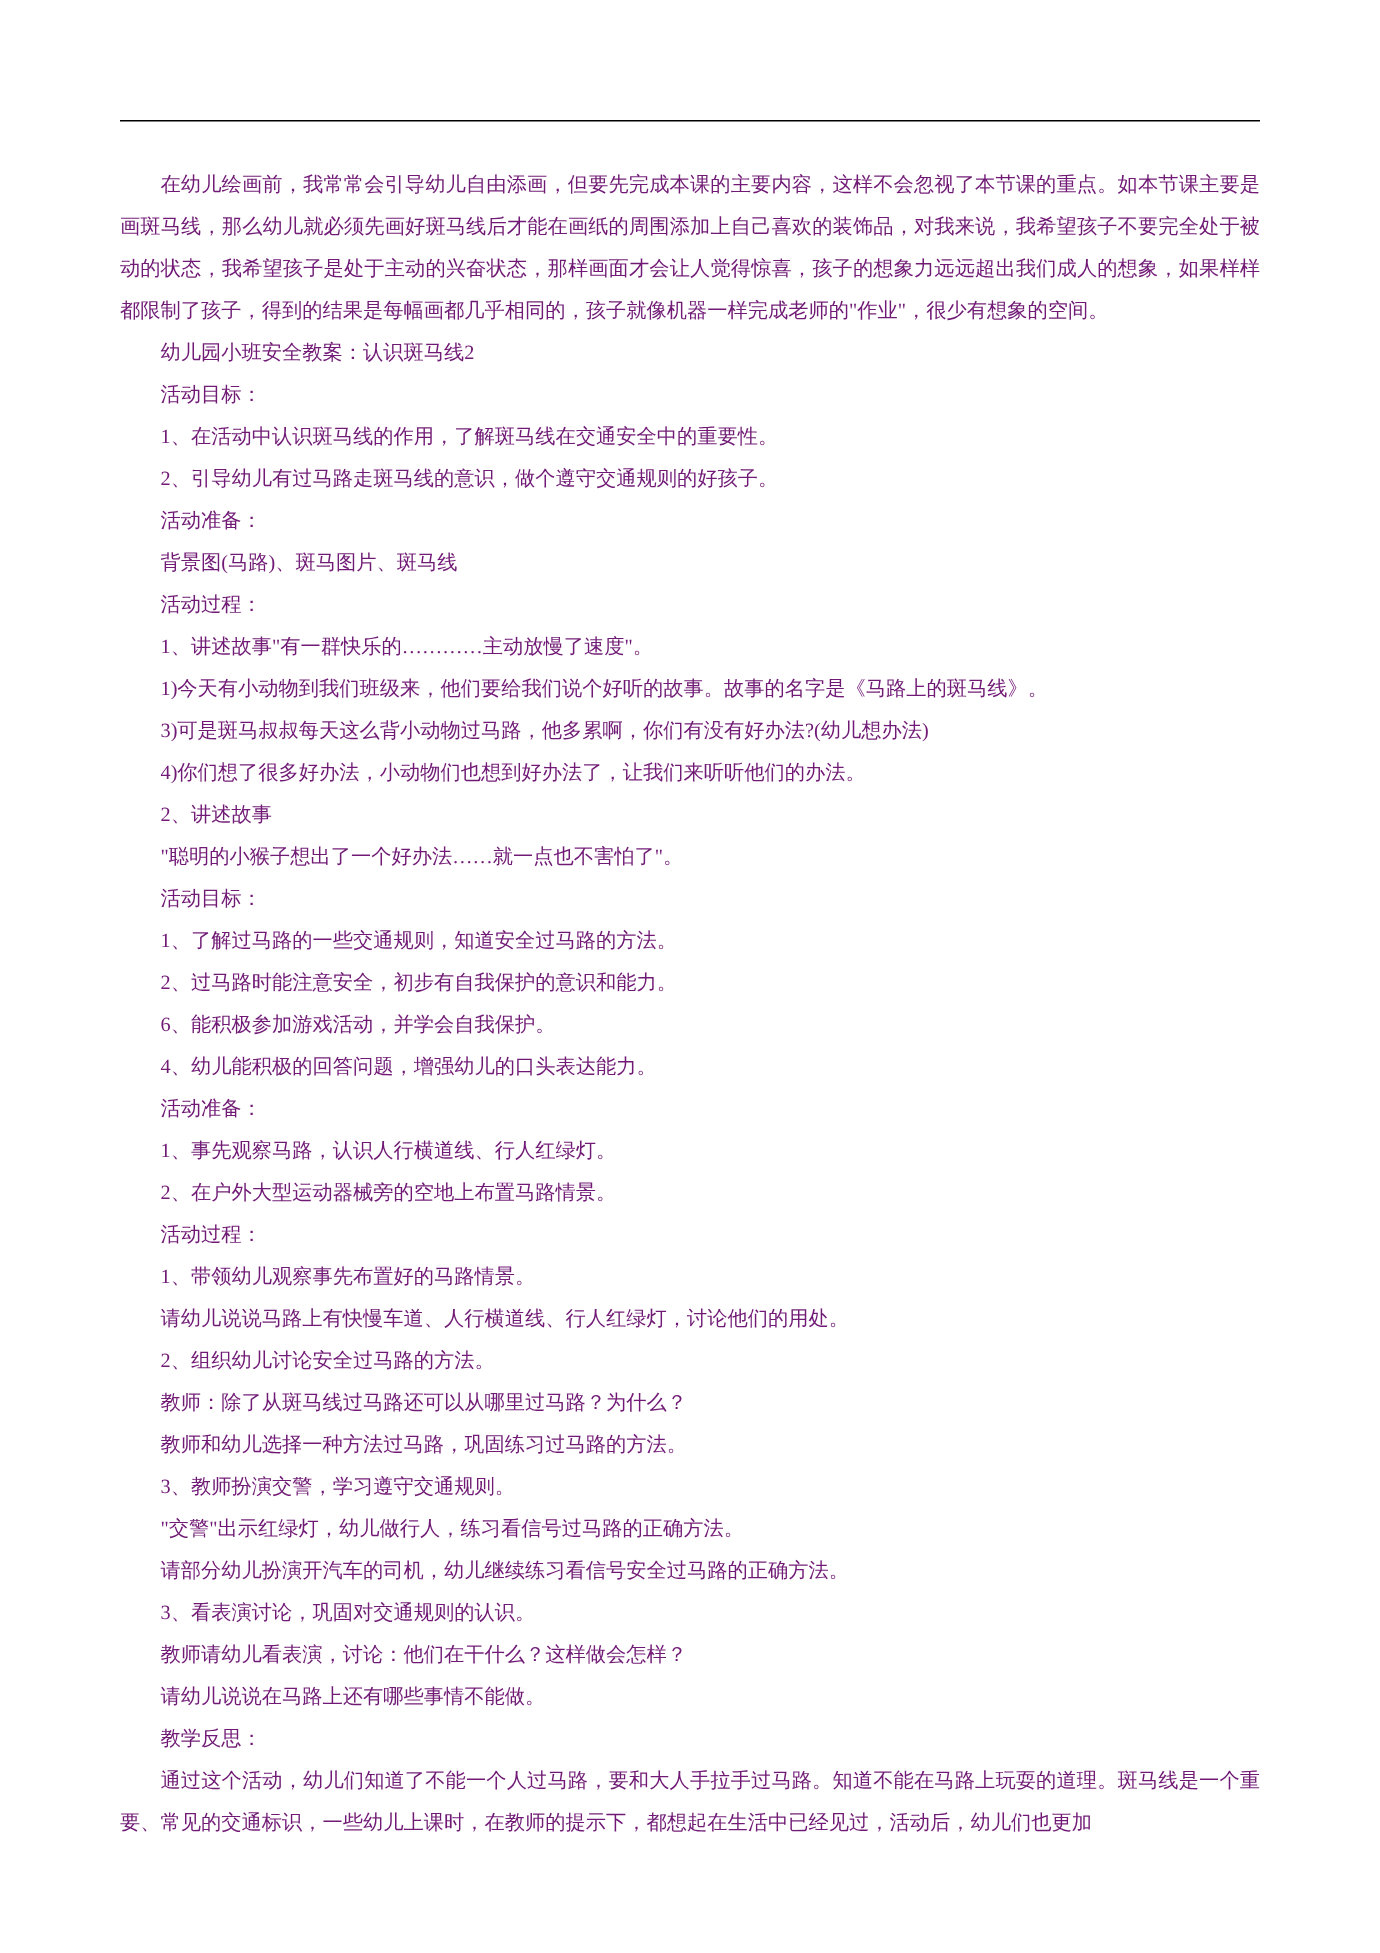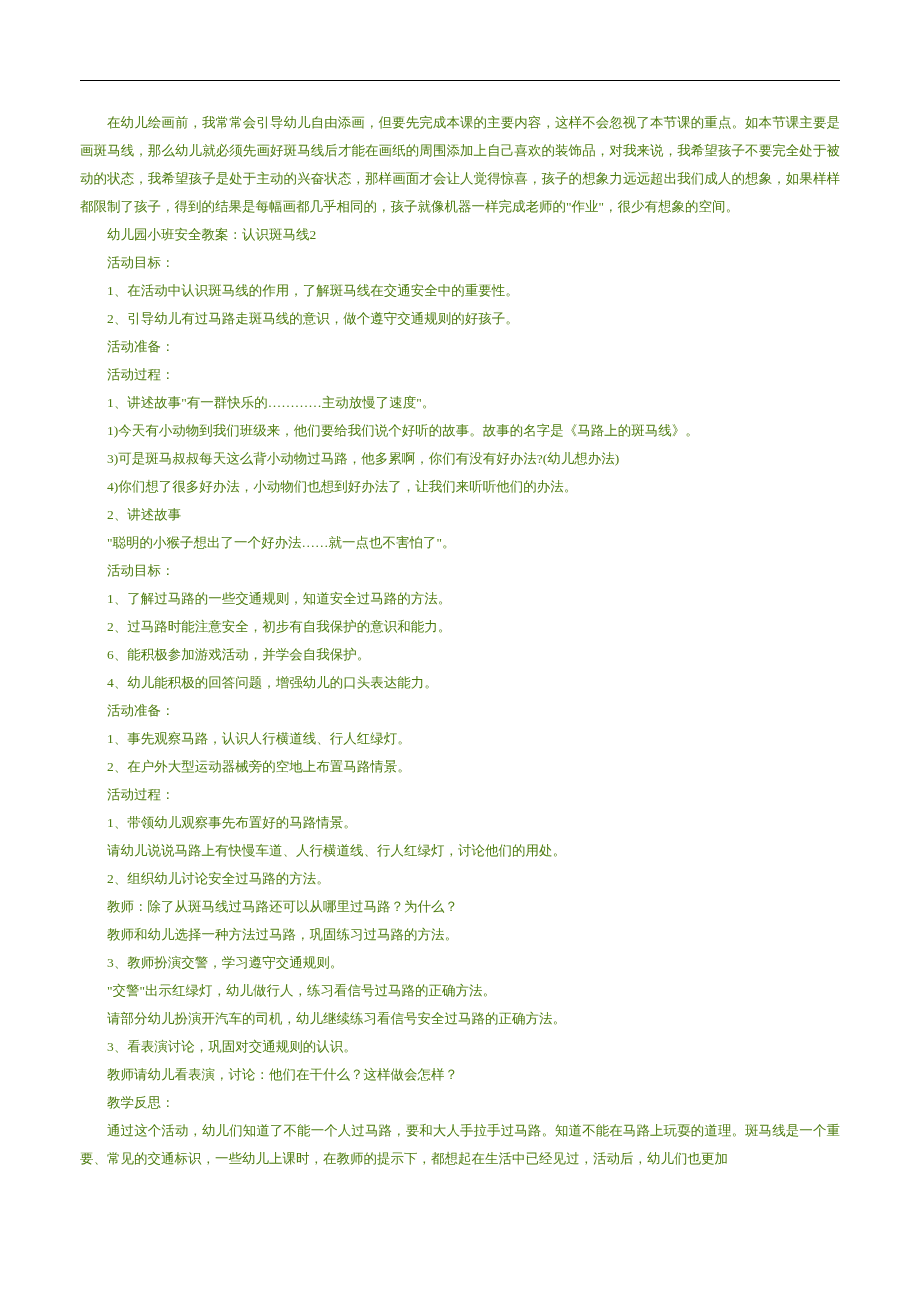--- a/index.html
+++ b/index.html
@@ -14,40 +14,41 @@
     box-sizing: border-box;
   }
   .hr-top {
     border: none;
     border-top: 1px solid #000;
     margin: 0 0 28px 0;
   }
   .para {
     font-size: 13.5px;
     line-height: 28px;
-    color: #4d7c0f;
+    color: #701a75;
     text-align: justify;
     margin: 0;
   }
   .first-indent {
     text-indent: 2em;
   }
 </style>
 </head>
 <body>
 
 <div class="page">
   <hr class="hr-top">
   <div>
     <p class="para first-indent">在幼儿绘画前，我常常会引导幼儿自由添画，但要先完成本课的主要内容，这样不会忽视了本节课的重点。如本节课主要是画斑马线，那么幼儿就必须先画好斑马线后才能在画纸的周围添加上自己喜欢的装饰品，对我来说，我希望孩子不要完全处于被动的状态，我希望孩子是处于主动的兴奋状态，那样画面才会让人觉得惊喜，孩子的想象力远远超出我们成人的想象，如果样样都限制了孩子，得到的结果是每幅画都几乎相同的，孩子就像机器一样完成老师的"作业"，很少有想象的空间。</p>
     <p class="para first-indent">幼儿园小班安全教案：认识斑马线2</p>
     <p class="para first-indent">活动目标：</p>
     <p class="para first-indent">1、在活动中认识斑马线的作用，了解斑马线在交通安全中的重要性。</p>
     <p class="para first-indent">2、引导幼儿有过马路走斑马线的意识，做个遵守交通规则的好孩子。</p>
     <p class="para first-indent">活动准备：</p>
+    <p class="para first-indent">背景图(马路)、斑马图片、斑马线</p>
     <p class="para first-indent">活动过程：</p>
     <p class="para first-indent">1、讲述故事"有一群快乐的…………主动放慢了速度"。</p>
     <p class="para first-indent">1)今天有小动物到我们班级来，他们要给我们说个好听的故事。故事的名字是《马路上的斑马线》。</p>
     <p class="para first-indent">3)可是斑马叔叔每天这么背小动物过马路，他多累啊，你们有没有好办法?(幼儿想办法)</p>
     <p class="para first-indent">4)你们想了很多好办法，小动物们也想到好办法了，让我们来听听他们的办法。</p>
     <p class="para first-indent">2、讲述故事</p>
     <p class="para first-indent">"聪明的小猴子想出了一个好办法……就一点也不害怕了"。</p>
     <p class="para first-indent">活动目标：</p>
     <p class="para first-indent">1、了解过马路的一些交通规则，知道安全过马路的方法。</p>
     <p class="para first-indent">2、过马路时能注意安全，初步有自我保护的意识和能力。</p>
@@ -60,16 +61,17 @@
     <p class="para first-indent">1、带领幼儿观察事先布置好的马路情景。</p>
     <p class="para first-indent">请幼儿说说马路上有快慢车道、人行横道线、行人红绿灯，讨论他们的用处。</p>
     <p class="para first-indent">2、组织幼儿讨论安全过马路的方法。</p>
     <p class="para first-indent">教师：除了从斑马线过马路还可以从哪里过马路？为什么？</p>
     <p class="para first-indent">教师和幼儿选择一种方法过马路，巩固练习过马路的方法。</p>
     <p class="para first-indent">3、教师扮演交警，学习遵守交通规则。</p>
     <p class="para first-indent">"交警"出示红绿灯，幼儿做行人，练习看信号过马路的正确方法。</p>
     <p class="para first-indent">请部分幼儿扮演开汽车的司机，幼儿继续练习看信号安全过马路的正确方法。</p>
     <p class="para first-indent">3、看表演讨论，巩固对交通规则的认识。</p>
     <p class="para first-indent">教师请幼儿看表演，讨论：他们在干什么？这样做会怎样？</p>
+    <p class="para first-indent">请幼儿说说在马路上还有哪些事情不能做。</p>
     <p class="para first-indent">教学反思：</p>
     <p class="para first-indent">通过这个活动，幼儿们知道了不能一个人过马路，要和大人手拉手过马路。知道不能在马路上玩耍的道理。斑马线是一个重要、常见的交通标识，一些幼儿上课时，在教师的提示下，都想起在生活中已经见过，活动后，幼儿们也更加</p>
   </div>
 </div>
 
 </body></html>

